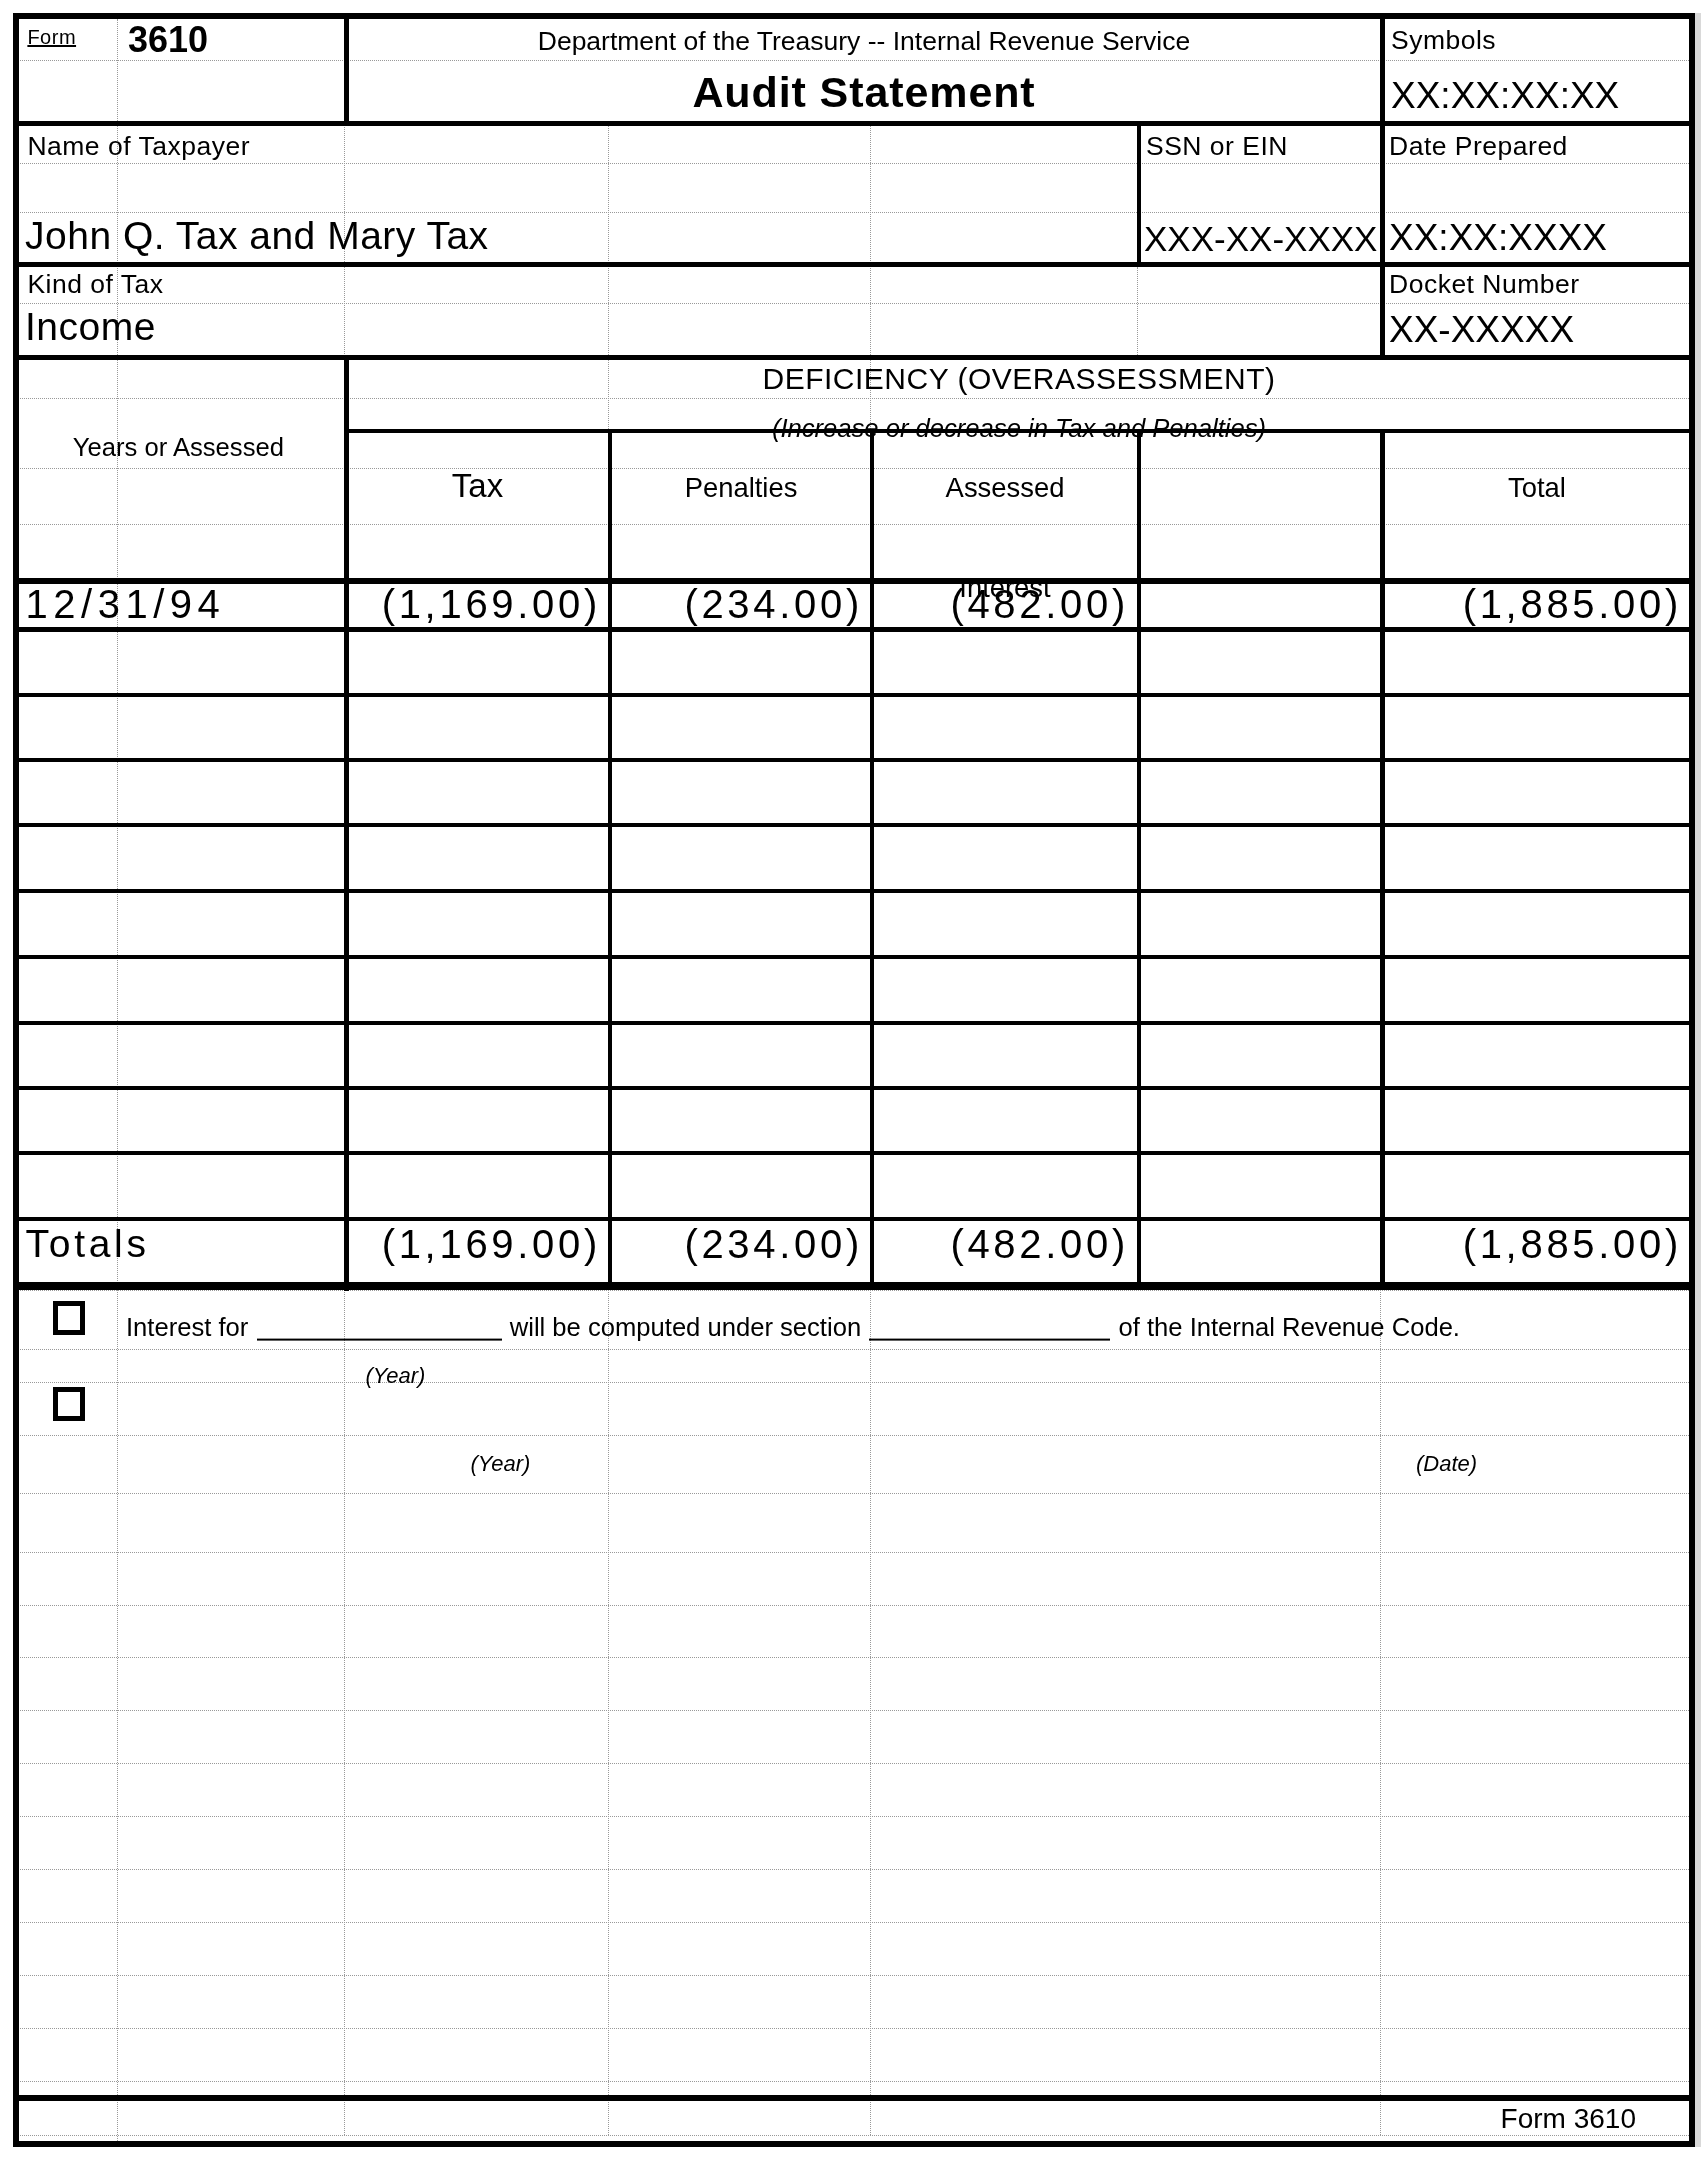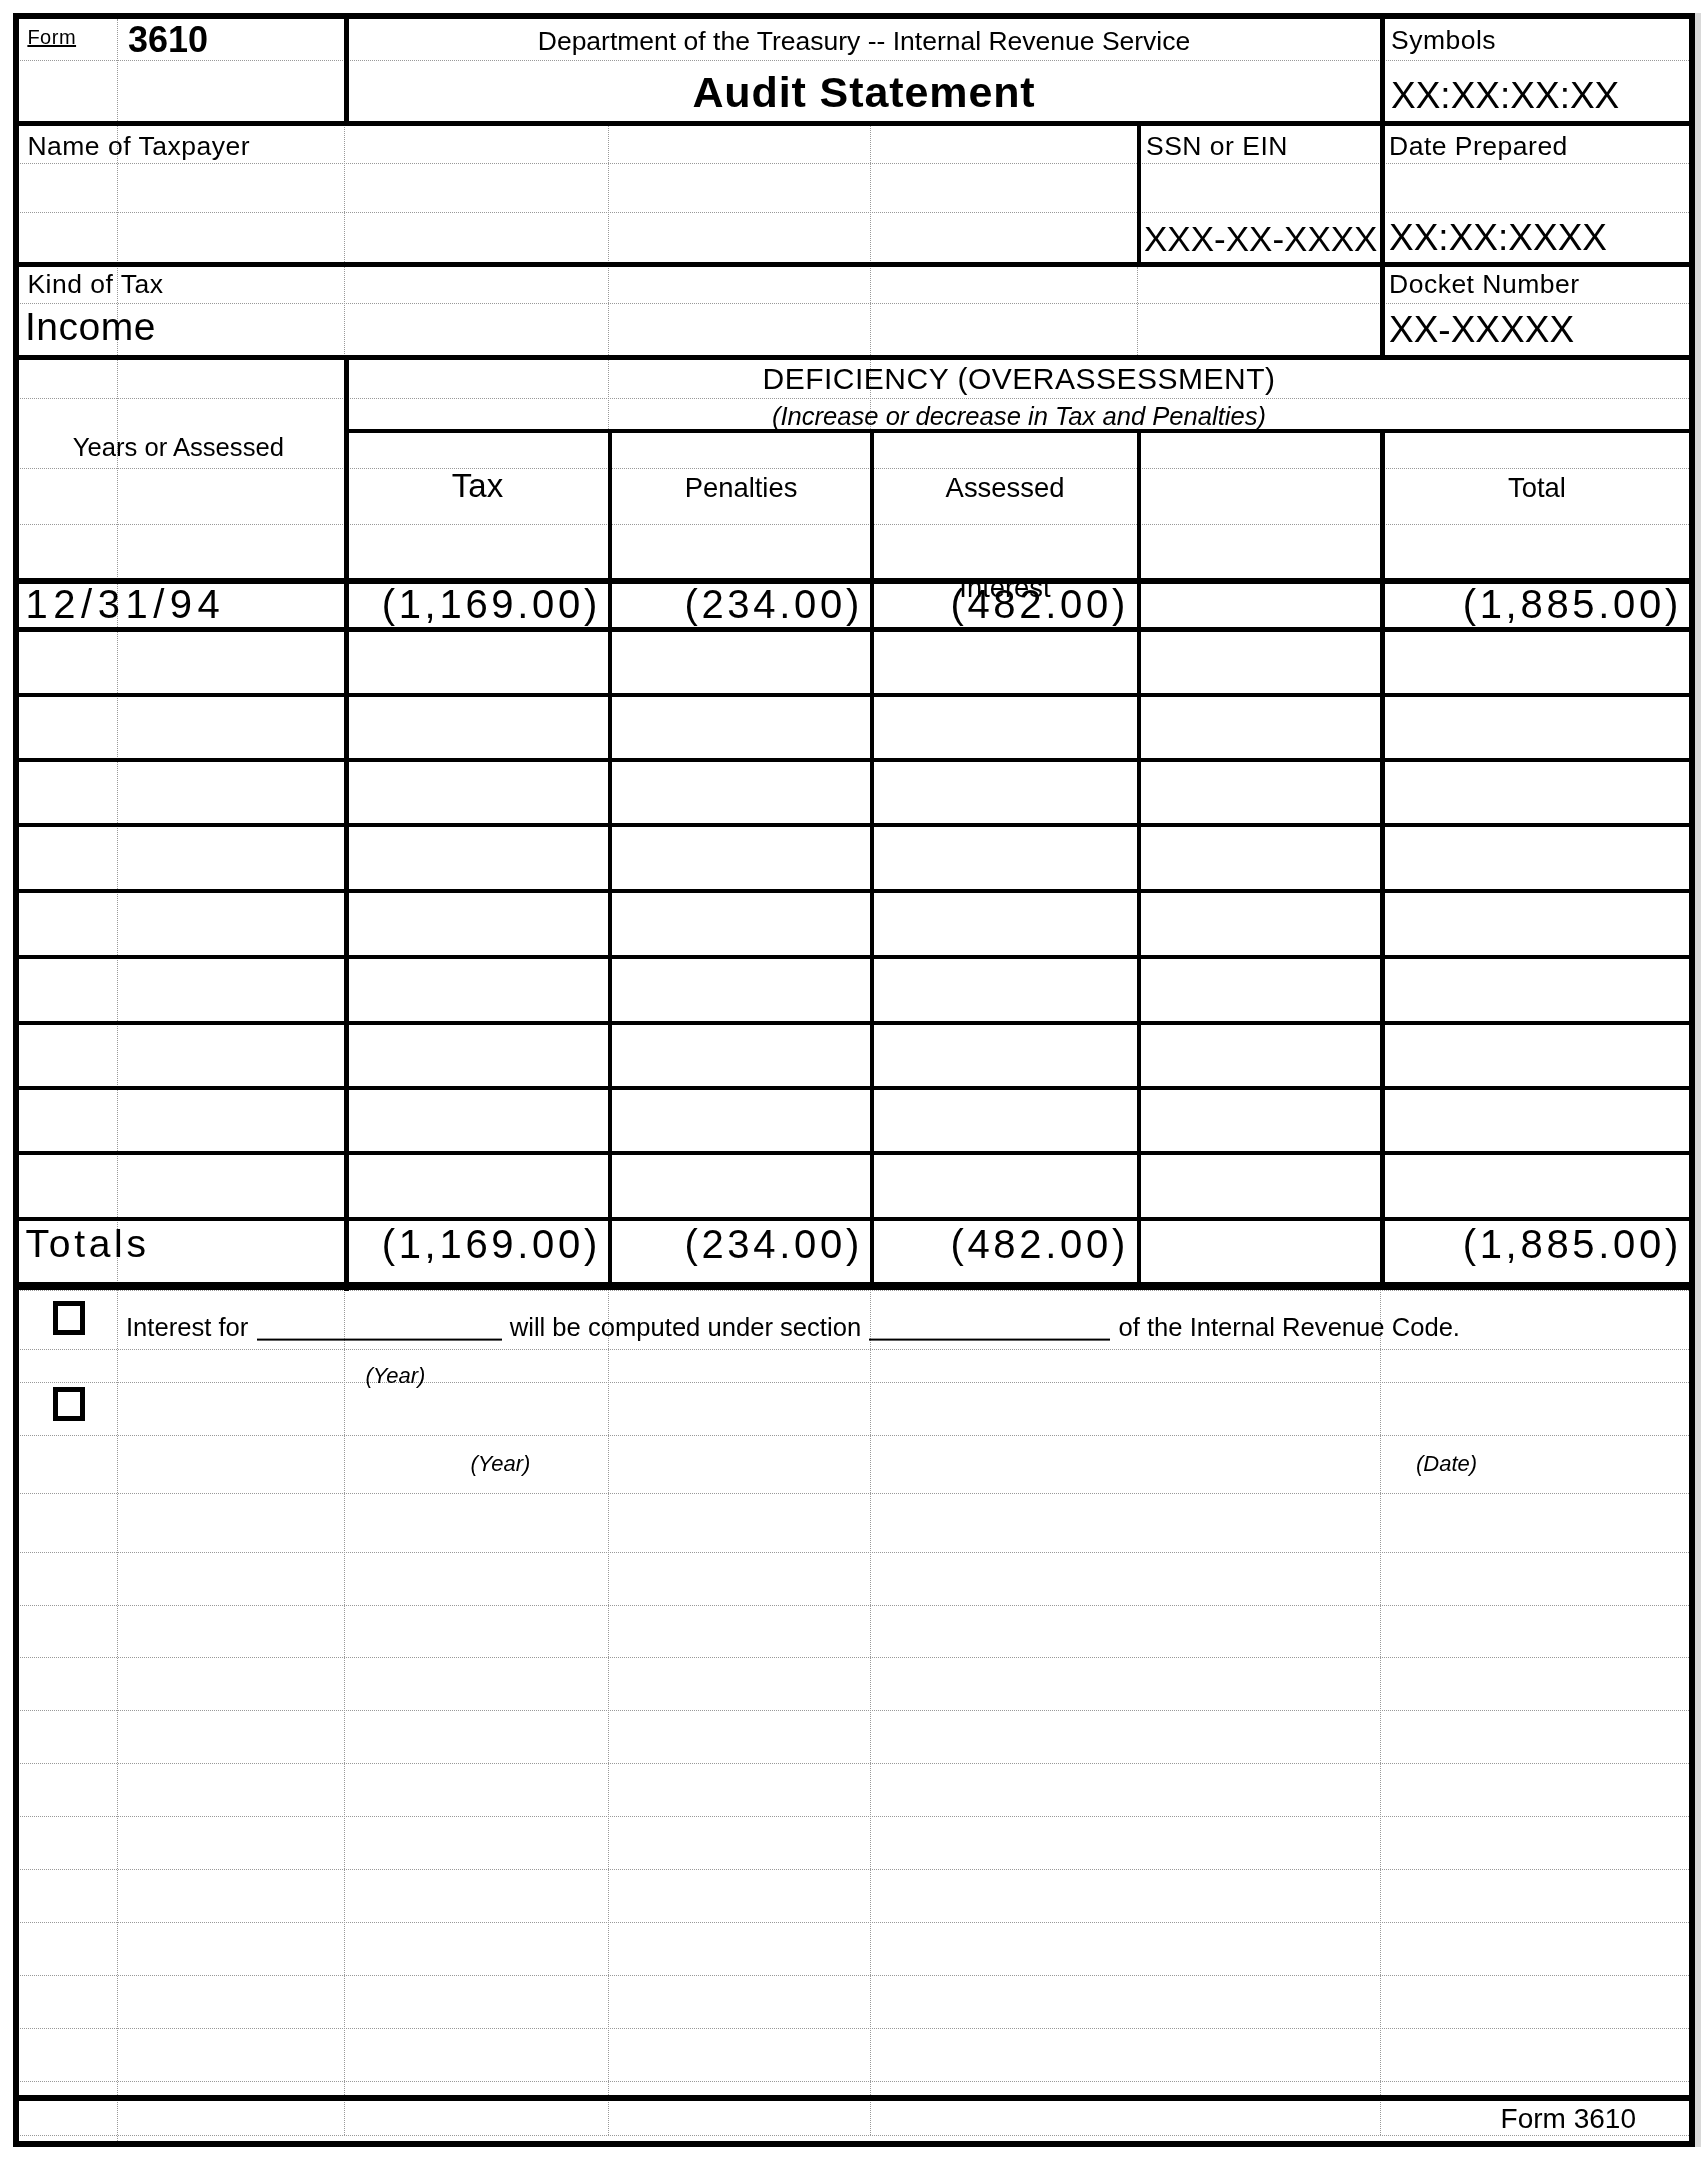--- a/index.html
+++ b/index.html
@@ -11,21 +11,21 @@
   .vl{position:absolute;background:#000;z-index:4;}
   .dh{position:absolute;border-top:1.8px dotted #999;height:0;z-index:1;}
   .dv{position:absolute;border-left:1.8px dotted #999;width:0;z-index:1;}
   .txt{position:absolute;z-index:6;white-space:nowrap;line-height:1.12;}
   .lbl{font-size:26.5px;letter-spacing:0.5px;}
   .val{font-size:39px;letter-spacing:0.5px;}
   .vsm{font-size:35px;}
   .num{font-size:40px;letter-spacing:3.7px;text-align:right;}
   .ctr{text-align:center;}
   .b{font-weight:bold;}
-  .i{font-style:italic;}
+  .i{font-style:italic;margin-top:12px;}
   .stmt{font-size:25.6px;z-index:6;position:absolute;white-space:nowrap;}
   .blank{display:inline-block;border-bottom:2.7px solid #000;height:1em;
          margin:0 8.2px;transform:translateY(4.6px);}
   .checkbox{position:absolute;width:22px;height:24px;border:5.5px solid #000;
          background:#fff;z-index:6;}
   .cap{font-size:22px;font-style:italic;z-index:6;position:absolute;}
   .scan-edge{position:absolute;left:1695px;top:12.8px;width:6.4px;height:2134px;
          background:#c9c9c9;opacity:.7;z-index:2;}
 </style>
 </head>
@@ -37,20 +37,21 @@
   <div class="scan-edge"></div>
 
   <div class="txt lbl" style="left:27.4px;top:25.6px;font-size:20px;text-decoration:underline;">Form</div>
   <div class="txt b" style="left:128px;top:20px;font-size:36px;">3610</div>
   <div class="txt ctr b" style="left:348px;top:68px;width:1032px;font-size:43px;letter-spacing:0.9px;">Audit Statement</div>
   <div class="txt ctr" style="left:348px;top:27.4px;width:1032px;font-size:26.5px;">Department of the Treasury -- Internal Revenue Service</div>
   <div class="txt lbl" style="left:1391px;top:25.6px;">Symbols</div>
   <div class="txt" style="left:1391px;top:75px;font-size:37px;">XX:XX:XX:XX</div>
 
   <div class="txt lbl" style="left:27.4px;top:132px;">Name of Taxpayer</div>
+  <div class="txt val" style="left:25px;top:214px;">John Q. Tax and Mary Tax</div>
   <div class="txt lbl" style="left:1146px;top:132px;">SSN or EIN</div>
   <div class="txt vsm" style="left:1144px;top:219px;">XXX-XX-XXXX</div>
   <div class="txt lbl" style="left:1389px;top:132px;">Date Prepared</div>
   <div class="txt" style="left:1389px;top:217px;font-size:37px;">XX:XX:XXXX</div>
 
   <div class="txt lbl" style="left:27.4px;top:270px;">Kind of Tax</div>
   <div class="txt val" style="left:25px;top:305px;">Income</div>
   <div class="txt lbl" style="left:1389px;top:270px;">Docket Number</div>
   <div class="txt" style="left:1389px;top:309px;font-size:37px;">XX-XXXXX</div>
 

